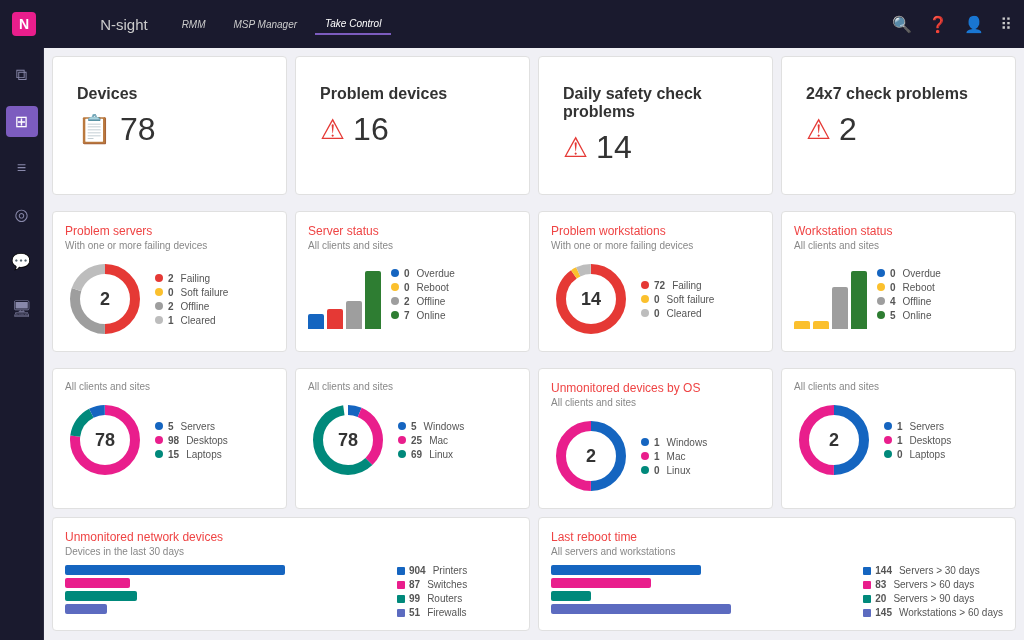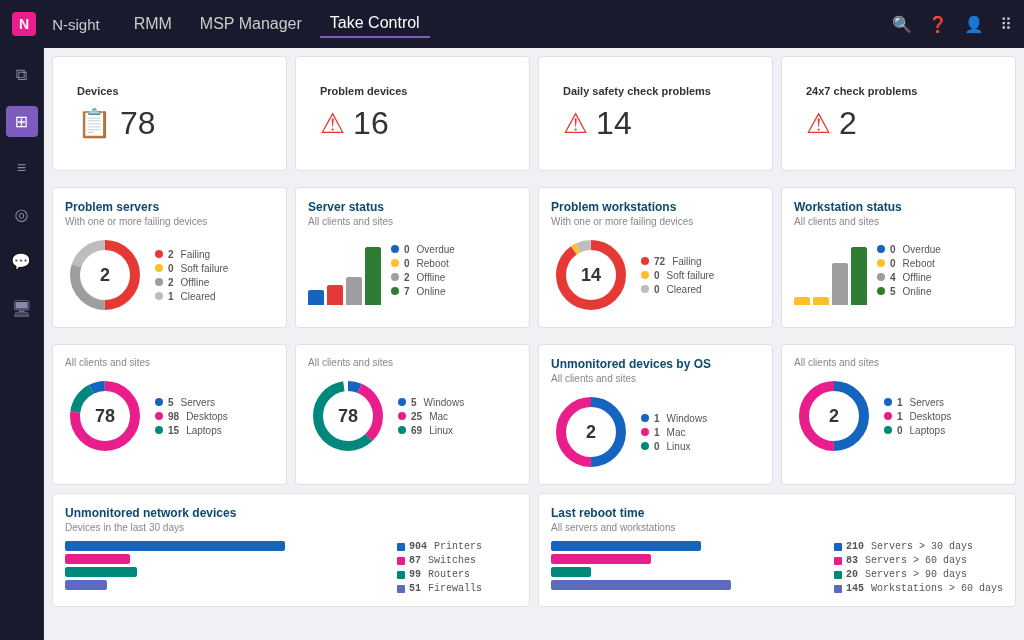--- a/index.html
+++ b/index.html
@@ -20,26 +20,28 @@
       font-weight: bold;
       font-size: 14px;
       padding: 4px 7px;
       border-radius: 4px;
       margin-right: 8px;
     }
     .nav-app-name {
       color: #ccc;
       font-size: 15px;
       margin-right: 16px;
+      margin-left: 48px;
     }
     .nav-item {
       color: #ccc;
-      font-size: 16px;
+      font-size: 10px;
       padding: 4px 10px;
       cursor: pointer;
+      font-style: italic;
     }
     .nav-item.active {
       color: white;
       border-bottom: 2px solid #7c5cbf;
     }
     .nav-spacer { flex: 1; }
     .nav-icons { display: flex; gap: 16px; align-items: center; }
     .nav-icon { color: #ccc; font-size: 16px; cursor: pointer; }
 
     
@@ -98,28 +100,28 @@
       grid-template-columns: repeat(4, 1fr);
       gap: 8px;
       padding: 8px;
     }
     .widget {
       background: white;
       border-radius: 4px;
       padding: 12px;
       border: 1px solid #e0e0e0;
     }
-    .widget-title { font-size: 12px; font-weight: 700; color: #0c4a6e; margin-bottom: 2px; }
+    .widget-title { font-size: 12px; font-weight: 400; color: #ef4444; margin-bottom: 2px; }
     .widget-subtitle { font-size: 10px; color: #888; margin-bottom: 8px; }
 
     
     .stat-widget { display: flex; align-items: center; gap: 12px; padding: 16px 12px; }
     .stat-number { font-size: 32px; font-weight: 300; color: #333; }
     .stat-warning { color: #e53935; font-size: 28px; }
-    .stat-label { font-size: 11px; font-weight: 600; color: #333; margin-bottom: 8px; }
+    .stat-label { font-size: 16px; font-weight: 600; color: #333; margin-bottom: 8px; }
 
     
     .donut-container { display: flex; align-items: center; gap: 10px; }
     .donut-wrap { position: relative; width: 80px; height: 80px; flex-shrink: 0; }
     .donut-label {
       position: absolute; top: 50%; left: 50%;
       transform: translate(-50%, -50%);
       font-size: 18px; font-weight: 600; color: #333;
     }
     .legend { display: flex; flex-direction: column; gap: 3px; }
@@ -139,21 +141,21 @@
       gap: 8px;
       padding: 0 8px 8px;
     }
     .bottom-widget {
       background: white;
       border-radius: 4px;
       padding: 12px;
       border: 1px solid #e0e0e0;
       min-height: 100px;
     }
-    .bottom-bar-section { display: flex; gap: 8px; align-items: flex-start; margin-top: 8px; font-family: Liberation Mono, monospace; }
+    .bottom-bar-section { display: flex; gap: 8px; align-items: flex-start; margin-top: 8px; }
     .bottom-bars { flex: 1; display: flex; flex-direction: column; gap: 3px; }
     .hbar-row { display: flex; align-items: center; gap: 4px; }
     .hbar { height: 10px; border-radius: 2px; }
     .bottom-legend { display: flex; flex-direction: column; gap: 3px; min-width: 120px; }
     .bottom-legend-item { display: flex; align-items: center; gap: 4px; font-size: 10px; color: #555; }
     .bottom-legend-dot { width: 8px; height: 8px; border-radius: 1px; flex-shrink: 0; }
 
     
     .donut-svg { width: 80px; height: 80px; }
   </style>
@@ -441,21 +443,21 @@
               <div class="hbar" style="width:100px;background:#e91e8c"></div>
             </div>
             <div class="hbar-row">
               <div class="hbar" style="width:40px;background:#00897b"></div>
             </div>
             <div class="hbar-row">
               <div class="hbar" style="width:180px;background:#5c6bc0"></div>
             </div>
           </div>
           <div class="bottom-legend">
-            <div class="bottom-legend-item"><div class="bottom-legend-dot" style="background:#1565c0"></div><span style="font-weight:600;margin-right:3px">210</span>Servers &gt; 30 days</div>
+            <div class="bottom-legend-item"><div class="bottom-legend-dot" style="background:#1565c0"></div><span style="font-weight:600;margin-right:3px">144</span>Servers &gt; 30 days</div>
             <div class="bottom-legend-item"><div class="bottom-legend-dot" style="background:#e91e8c"></div><span style="font-weight:600;margin-right:3px">83</span>Servers &gt; 60 days</div>
             <div class="bottom-legend-item"><div class="bottom-legend-dot" style="background:#00897b"></div><span style="font-weight:600;margin-right:3px">20</span>Servers &gt; 90 days</div>
             <div class="bottom-legend-item"><div class="bottom-legend-dot" style="background:#5c6bc0"></div><span style="font-weight:600;margin-right:3px">145</span>Workstations &gt; 60 days</div>
           </div>
         </div>
       </div>
 
     </div>
   </div>
 </div>

